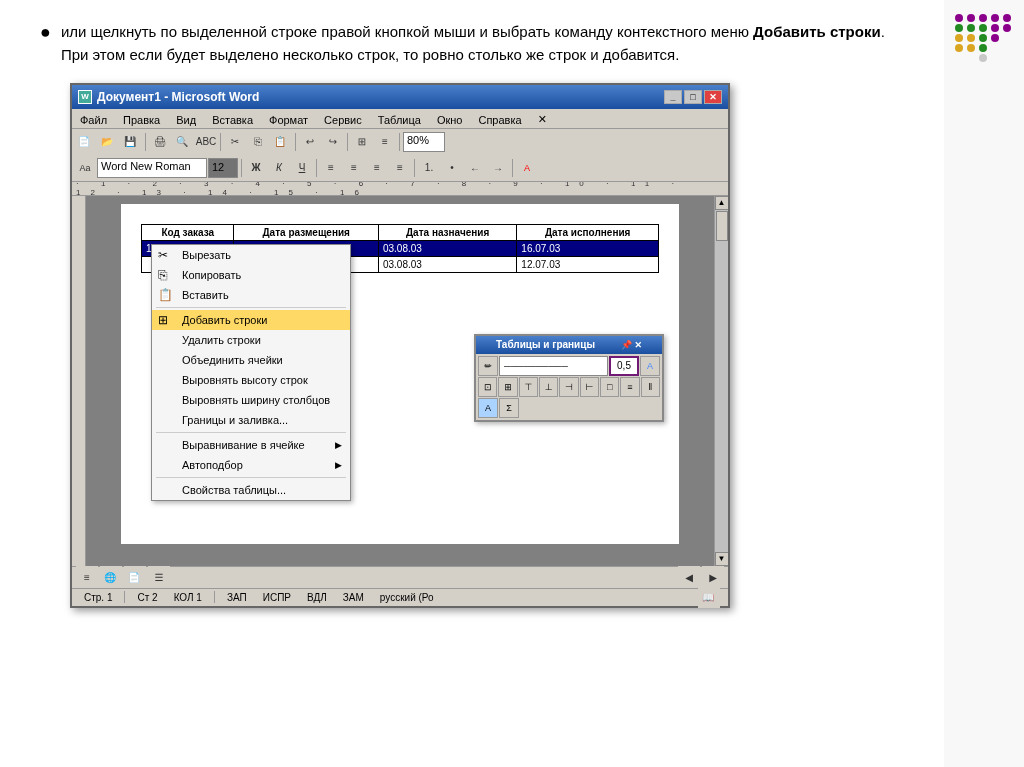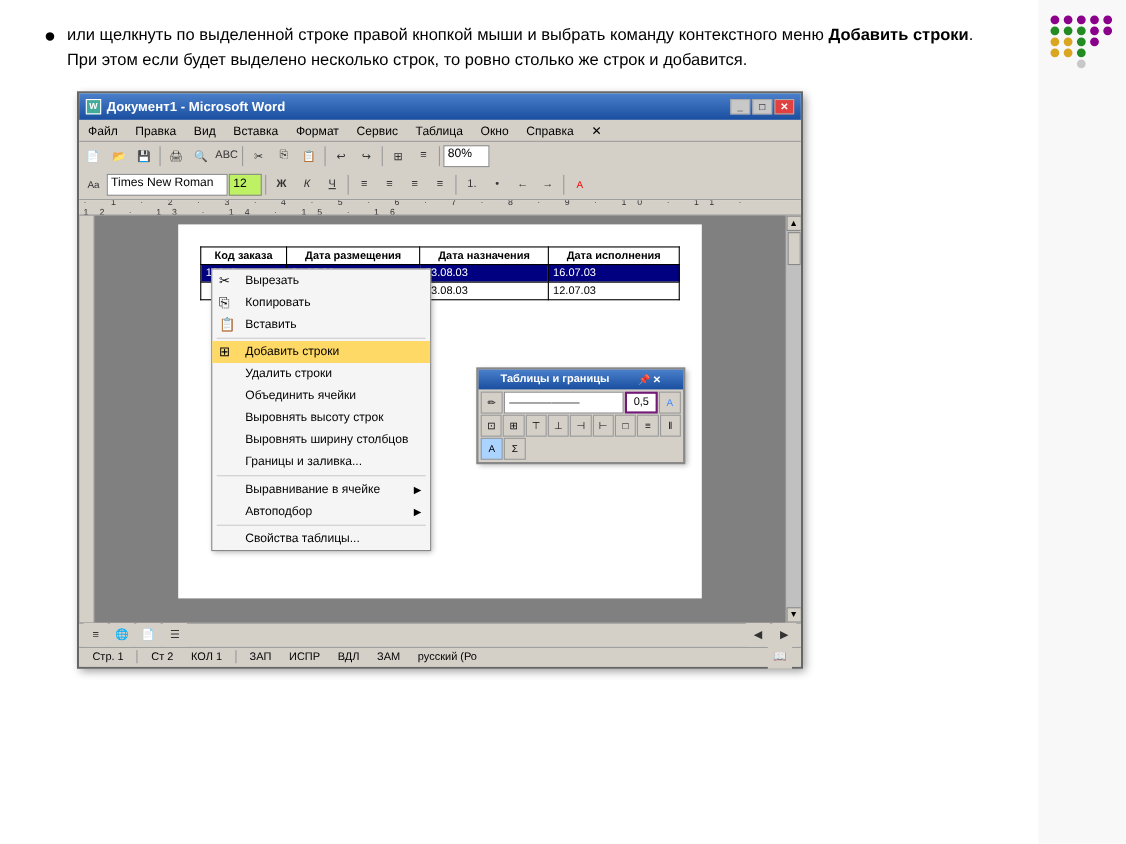--- a/index.html
+++ b/index.html
@@ -158,21 +158,21 @@
     }
     .tb-font-box {
       background: #fff;
       border: 1px solid #888;
       padding: 1px 3px;
       font-size: 11px;
       height: 20px;
       width: 110px;
     }
     .tb-size-box {
-      background: #bef264;
+      background: #737373;
       border: 1px solid #888;
       padding: 2px 3px;
       font-size: 11px;
       height: 20px;
       width: 30px;
     }
     .zoom-box {
       background: #fff;
       border: 1px solid #888;
       padding: 1px 3px;
@@ -218,21 +218,21 @@
       background: #808080;
       display: flex;
       align-items: flex-start;
       justify-content: center;
       padding: 8px;
       position: relative;
       overflow: hidden;
     }
     .doc-page {
       background: #fff;
-      width: 476px;
+      width: 558px;
       min-height: 340px;
       padding: 20px;
       position: relative;
     }
 
     
     .doc-table {
       width: 100%;
       border-collapse: collapse;
       font-size: 10px;
@@ -503,21 +503,21 @@
           <div class="tb-btn">↪</div>
           <div class="tb-separator"></div>
           <div class="tb-btn">⊞</div>
           <div class="tb-btn">≡</div>
           <div class="tb-separator"></div>
           <div class="zoom-box">80%</div>
         </div>
 
         <div class="toolbar-row">
           <div class="tb-btn" style="font-size:9px;">Аа</div>
-          <div class="tb-font-box">Times New Roman</div>
+          <div class="tb-font-box">Word New Roman</div>
           <div class="tb-size-box">12</div>
           <div class="tb-separator"></div>
           <div class="tb-btn" style="font-weight:bold;">Ж</div>
           <div class="tb-btn" style="font-style:italic;">К</div>
           <div class="tb-btn" style="text-decoration:underline;">Ч</div>
           <div class="tb-separator"></div>
           <div class="tb-btn">≡</div>
           <div class="tb-btn">≡</div>
           <div class="tb-btn">≡</div>
           <div class="tb-btn">≡</div>

